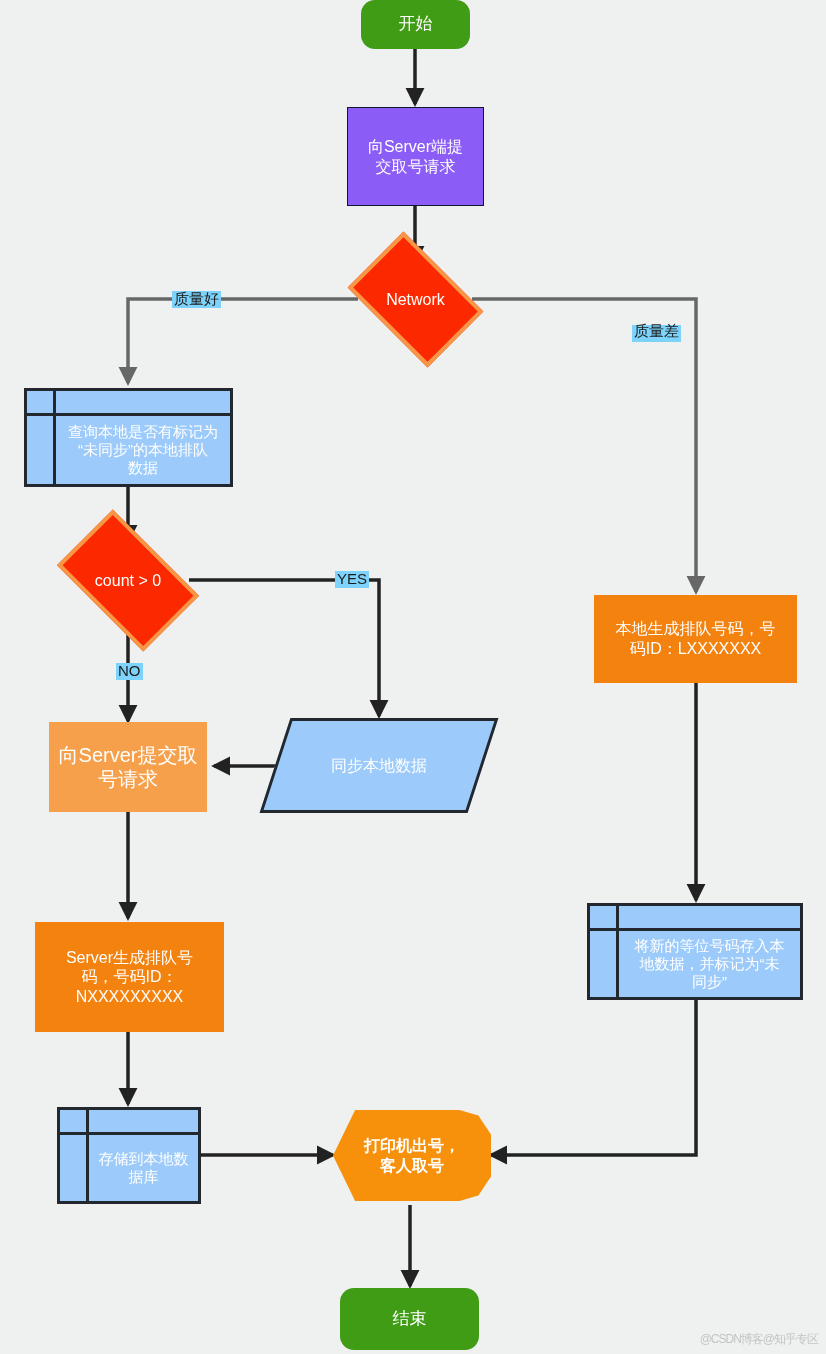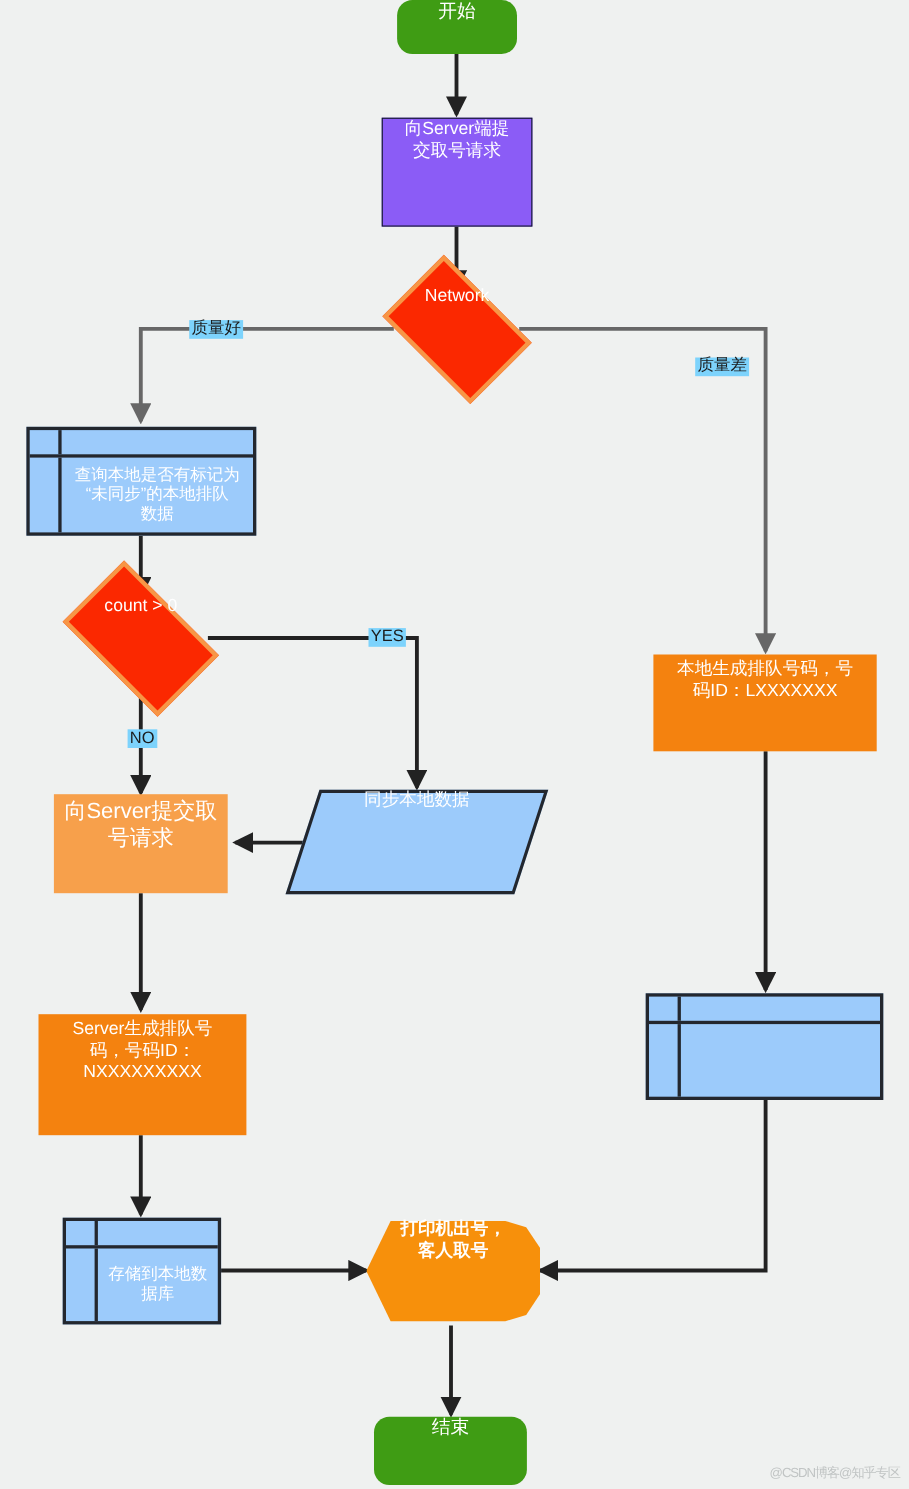--- a/index.html
+++ b/index.html
@@ -19,21 +19,21 @@
     position: absolute;
     left: 0; top: 0;
     width: 826px;
     height: 1354px;
     pointer-events: none;
   }
   .node {
     position: absolute;
     box-sizing: border-box;
     display: flex;
-    align-items: flex-start;
+    align-items: center;
     justify-content: center;
     text-align: center;
     color: #ffffff;
     line-height: 1.22;
     white-space: pre-line;
   }
 
   
   .n-terminator {
     background: #3f9c14;
@@ -292,20 +292,23 @@
     <span>本地生成排队号码，号
 码ID：LXXXXXXX</span>
   </div>
 
   <div class="node n-database" style="left:587px; top:903px; width:216px; height:97px;">
     <div class="db-headrow">
       <div class="db-headcell"></div>
     </div>
     <div class="db-body">
       <div class="db-leftcol"></div>
+      <div class="db-text">将新的等位号码存入本
+地数据，并标记为“未
+同步”</div>
     </div>
   </div>
 
   <div class="node n-database" style="left:57px; top:1107px; width:144px; height:97px;">
     <div class="db-headrow">
       <div class="db-headcell"></div>
     </div>
     <div class="db-body">
       <div class="db-leftcol"></div>
       <div class="db-text">存储到本地数

